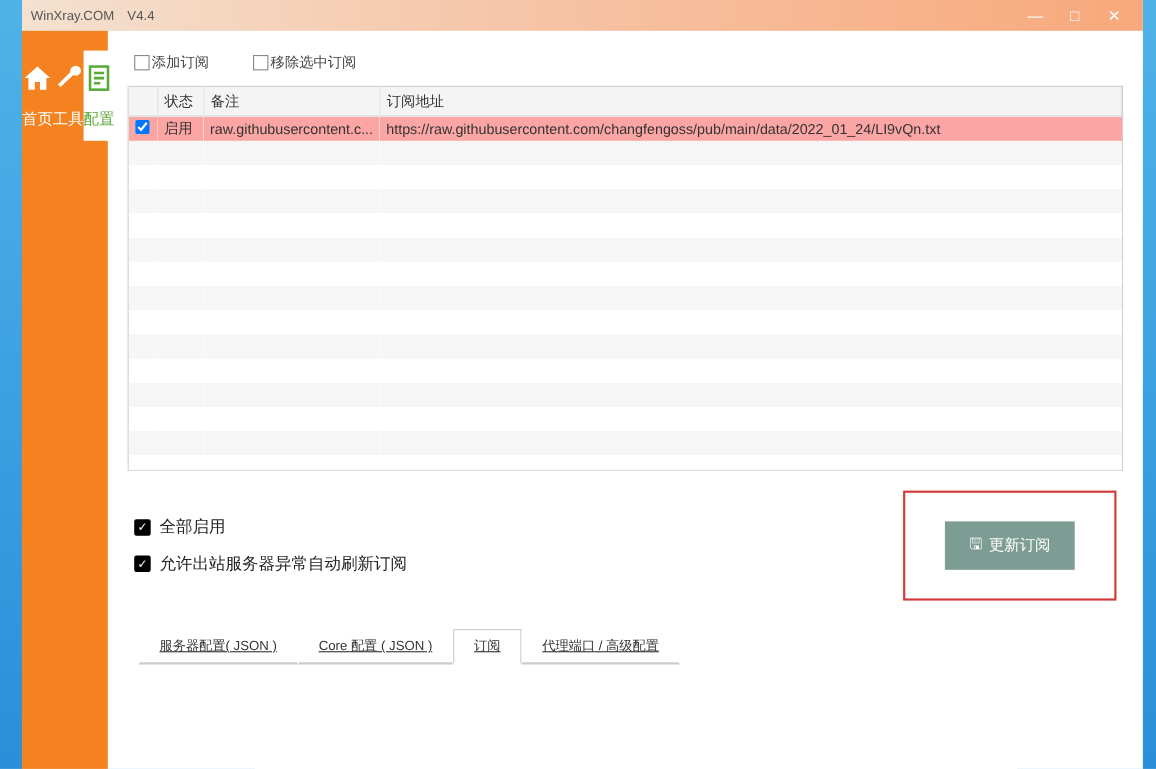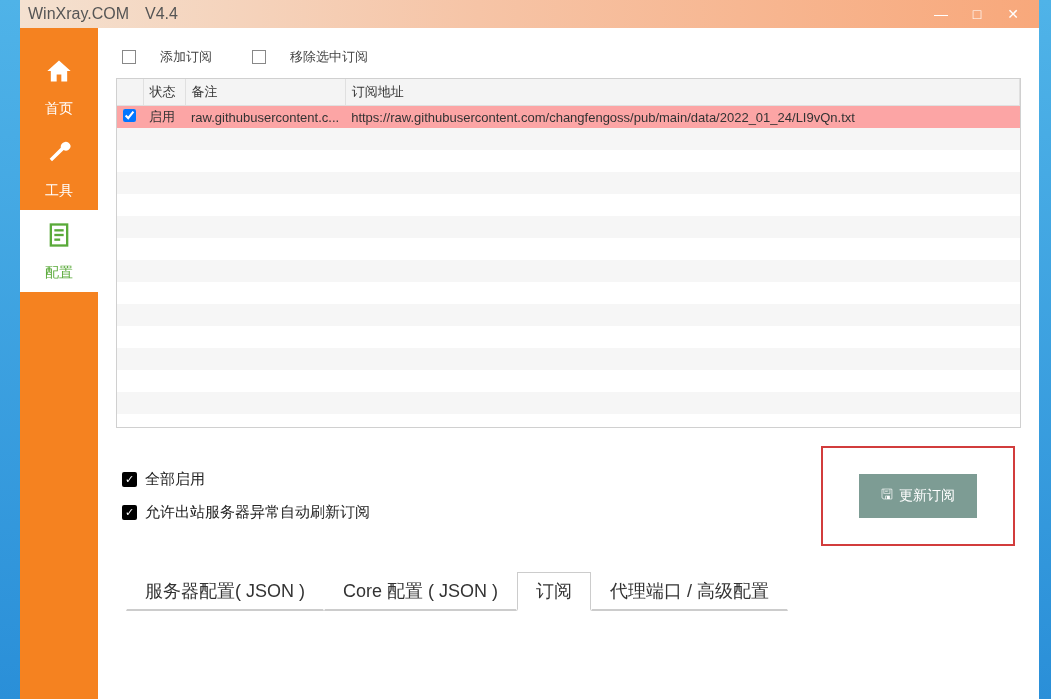--- a/index.html
+++ b/index.html
@@ -23,28 +23,28 @@
       flex-direction: column;
     }
     .titlebar {
       height: 28px;
       background: linear-gradient(90deg, #f4e1d0 0%, #f6c4a6 45%, #f8a87b 100%);
       display: flex;
       align-items: center;
       padding: 0 8px;
       color: #555;
     }
-    .titlebar-title { font-size: 16px; flex: 1; }
+    .titlebar-title { font-size: 12px; flex: 1; }
     .win-btn { width: 36px; height: 20px; display: flex; align-items: center; justify-content: center; color: #fff; cursor: pointer; font-size: 14px; }
     .body-area { flex: 1; display: flex; }
     .sidebar {
       width: 78px;
       background: #f58220;
       display: flex;
-      flex-direction: column;
+      flex-direction: row;
       padding-top: 18px;
     }
     .sidebar-item {
       height: 82px;
       display: flex;
       flex-direction: column;
       align-items: center;
       justify-content: center;
       color: #fff;
       cursor: pointer;
@@ -54,21 +54,21 @@
     .sidebar-item .icon { font-size: 26px; }
     .sidebar-item .lbl { font-size: 14px; }
     .sidebar-item svg { width: 28px; height: 28px; }
     .main {
       flex: 1;
       display: flex;
       flex-direction: column;
       padding: 20px 18px 0 18px;
     }
     .toolbar { display: flex; gap: 40px; padding: 0 0 12px 6px; color: #444; }
-    .toolbar-btn { display: flex; align-items: center; gap: 24px; cursor: pointer; }
+    .toolbar-btn { display: flex; align-items: center; gap: 2px; cursor: pointer; }
     .toolbar-btn .ticon { width: 14px; height: 14px; border: 1px solid #888; display: inline-block; position: relative; }
     .table-wrap {
       border: 1px solid #d0d0d0;
       height: 350px;
       overflow: hidden;
     }
     table { width: 100%; border-collapse: collapse; }
     thead th {
       background: #f4f4f4;
       text-align: left;
@@ -121,21 +121,22 @@
       border-bottom: 1px solid transparent;
       padding-left: 10px;
       gap: 0;
     }
     .tab {
       padding: 6px 18px;
       border: 1px solid transparent;
       border-bottom: 2px solid #ccc;
       cursor: pointer;
       color: #333;
-      font-size: 18px;
+      font-size: 12px;
+      text-decoration: underline;
     }
     .tab.active {
       border: 1px solid #ccc;
       border-bottom: 2px solid #fff;
       background: #fff;
     }
   </style>
 </head>
 <body>
 

